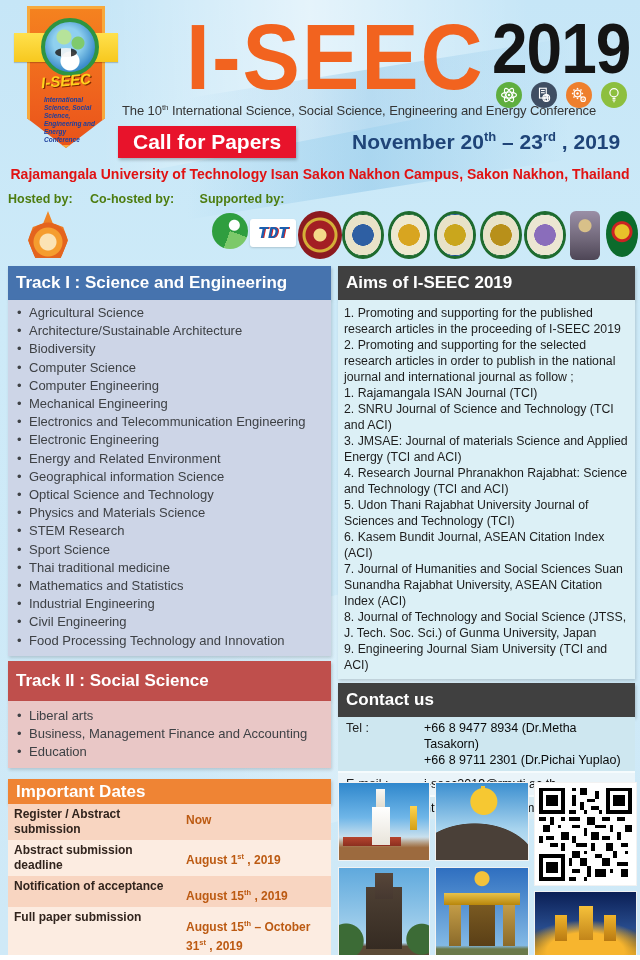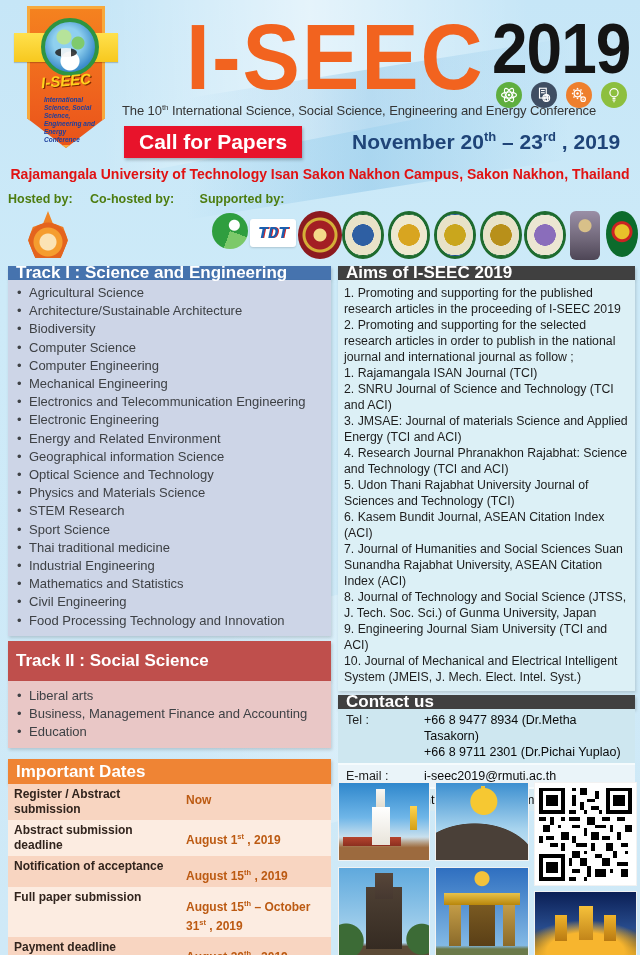--- a/index.html
+++ b/index.html
@@ -49,21 +49,21 @@
   .brand-title{left:186px;top:4px;font-size:86px;font-weight:bold;color:#f2631f;
     letter-spacing:2px;transform:scaleY(1.08);transform-origin:top;}
   .brand-year{left:492px;top:8px;font-size:64px;font-weight:bold;color:#141414;
     letter-spacing:-1px;transform:scaleY(1.1);transform-origin:top;}
   .brand-icons{left:496px;top:82px;display:flex;gap:9px;}
   .icon-circle{width:26px;height:26px;border-radius:50%;display:flex;align-items:center;justify-content:center;}
   .ic-atom{background:#5fae3f;} .ic-doc{background:#3f4e63;}
   .ic-gear{background:#ee7f2d;} .ic-bulb{background:#8dbf3f;}
 
   .subtitle{left:122px;top:103px;width:516px;font-size:13px;color:#353535;letter-spacing:-0.1px;}
-  .cfp{left:124px;top:126px;background:#e8132b;color:#fff;font-weight:bold;
+  .cfp{left:118px;top:126px;background:#e8132b;color:#fff;font-weight:bold;
     font-size:21px;padding:4px 15px;box-shadow:1px 2px 3px rgba(0,0,0,.25);}
   .date-line{left:352px;top:129px;font-size:21px;font-weight:bold;color:#1f4478;}
   .venue{left:0;top:166px;width:640px;text-align:center;color:#e01212;
     font-weight:bold;font-size:14px;}
   .hosts{left:8px;top:192px;font-size:12.5px;color:#4d7c0f;font-weight:bold;}
   .hosts span{margin-right:0;}
   .h-co{margin-left:14px;} .h-sup{margin-left:22px;}
 
   
   .logos{left:0;top:209px;width:640px;height:52px;}
@@ -93,21 +93,21 @@
   .s5 .seal-core{background:radial-gradient(circle,#8a6dbb 0 38%,#ece6d2 40% 72%,#17611f 74%);}
   .lg-statue{left:570px;width:30px;height:49px;border-radius:6px;
     background:radial-gradient(circle at 50% 30%,#d8c089 0 6px,rgba(0,0,0,0) 7px),
                linear-gradient(180deg,#9a8fa6 0%,#6f6678 60%,#4e4656 100%);}
   .lg-crest{left:606px;width:32px;height:46px;border-radius:50%;
     background:radial-gradient(circle at 50% 45%,#e8c22a 0 7px,#cc2222 8px 10px,#0c6b2c 11px);}
 
   
   .col-left{left:8px;top:266px;width:323px;}
   .col-right{left:338px;top:266px;width:297px;}
-  .sec-h{height:14px;display:flex;align-items:center;padding:0 8px;color:#fff;
+  .sec-h{height:34px;display:flex;align-items:center;padding:0 8px;color:#fff;
     font-weight:bold;font-size:17px;box-shadow:1px 2px 3px rgba(0,0,0,.2);}
   .h-blue{background:#4673ae;} .h-teal{background:#404040;}
   .h-red{background:#bf4f4c;height:40px;} .h-orange{background:#ef8434;height:25px;}
 
   .t1-body{background:#cdd5e7;padding:4px 4px 6px 6px;box-shadow:1px 2px 3px rgba(0,0,0,.15);}
   ul.blist{list-style:none;margin:0;padding:0;}
   ul.blist li{font-size:13px;line-height:18.2px;color:#3e4145;padding-left:15px;position:relative;}
   ul.blist li::before{content:"•";position:absolute;left:3px;top:0;color:#3e4145;}
   .t2-header{margin-top:5px;}
   .t2-body{background:#e9c7c6;padding:6px 4px 7px 6px;box-shadow:1px 2px 3px rgba(0,0,0,.15);}
@@ -298,22 +298,22 @@
       <li>Mechanical Engineering</li>
       <li>Electronics and Telecommunication Engineering</li>
       <li>Electronic Engineering</li>
       <li>Energy and Related Environment</li>
       <li>Geographical information Science</li>
       <li>Optical Science and Technology</li>
       <li>Physics and Materials Science</li>
       <li>STEM Research</li>
       <li>Sport Science</li>
       <li>Thai traditional medicine</li>
+      <li>Mathematics and Statistics</li>
       <li>Industrial Engineering</li>
-      <li>Mathematics and Statistics</li>
       <li>Civil  Engineering</li>
       <li>Food  Processing Technology and Innovation</li>
     </ul>
   </div>
 
   <div class="sec-h h-red t2-header">Track II  : Social  Science</div>
   <div class="t2-body">
     <ul class="blist">
       <li>Liberal arts</li>
       <li>Business, Management  Finance  and  Accounting</li>
@@ -358,21 +358,20 @@
     <p>2. Promoting and supporting for the selected research articles in order to publish in the national journal and international journal as follow ;</p>
     <p>1. Rajamangala ISAN Journal (TCI)</p>
     <p>2. SNRU Journal of Science and Technology (TCI and ACI)</p>
     <p>3. JMSAE: Journal of materials Science and Applied Energy (TCI and ACI)</p>
     <p>4. Research Journal Phranakhon Rajabhat: Science and Technology (TCI and ACI)</p>
     <p>5. Udon Thani Rajabhat University Journal of Sciences and Technology (TCI)</p>
     <p>6. Kasem Bundit Journal, ASEAN Citation Index (ACI)</p>
     <p>7. Journal of Humanities and Social Sciences Suan Sunandha Rajabhat University, ASEAN Citation Index (ACI)</p>
     <p>8.  Journal of Technology and Social Science (JTSS, J. Tech. Soc. Sci.) of Gunma University, Japan</p>
     <p>9.  Engineering Journal Siam University (TCI and ACI)</p>
-    <p>10.  Journal of Mechanical and Electrical Intelligent System (JMEIS, J. Mech. Elect. Intel. Syst.)</p>
   </div>
 
   <div class="sec-h h-teal contact-header">Contact us</div>
   <div>
     <div class="ct-row ct-tel">
       <div class="ct-label">Tel :</div>
       <div class="ct-value">
         <div>+66 8 9477 8934 (Dr.Metha Tasakorn)</div>
         <div>+66 8 9711 2301 (Dr.Pichai Yuplao)</div>
       </div>

